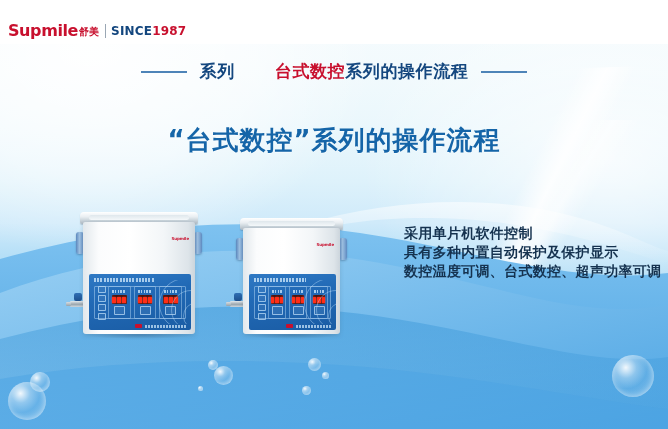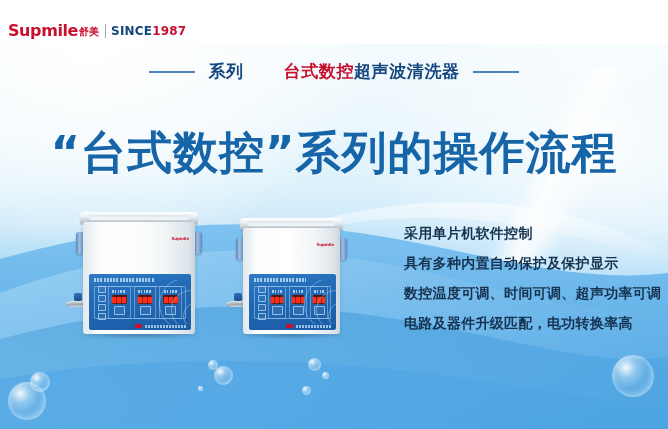--- a/index.html
+++ b/index.html
@@ -95,29 +95,29 @@
   .rule{width:46px;height:2px;background:#2f6fab;opacity:.85;}
   .subtitle{
     font-family:"DejaVu Sans",sans-serif;font-weight:bold;font-size:17px;
     color:#14477f;letter-spacing:.6px;white-space:nowrap;
   }
   .subtitle .hl{color:#c8102e;margin-left:40px;}
 
   
   .heading{
     position:absolute;top:123px;left:0;width:668px;text-align:center;z-index:12;
-    font-family:"DejaVu Sans",sans-serif;font-weight:bold;font-size:45px;
+    font-family:"DejaVu Sans",sans-serif;font-weight:bold;font-size:26px;
     color:#1565a8;letter-spacing:1px;white-space:nowrap;
     text-shadow:0 1px 0 rgba(255,255,255,.5);
   }
 
   
   .features{
     position:absolute;left:404px;top:224px;z-index:14;
-    display:flex;flex-direction:column;gap:12px;
+    display:flex;flex-direction:column;gap:1px;
   }
   .feature{
     font-family:"DejaVu Sans",sans-serif;font-weight:bold;font-size:14px;
     color:#15324f;letter-spacing:.3px;white-space:nowrap;line-height:18px;
   }
 
   
   .product{position:absolute;z-index:13;}
 
   
@@ -282,31 +282,30 @@
       <span class="logo-sup">Supmile</span>
       <span class="logo-cn">舒美</span>
       <span class="logo-bar"></span>
       <span class="logo-since">SINCE</span>
       <span class="logo-year">1987</span>
     </div>
   </div>
 
   <div class="subtitle-row">
     <span class="rule"></span>
-    <span class="subtitle"><span>系列</span><span class="hl">台式数控</span><span>超声波清洗器</span></span>
+    <span class="subtitle"><span>系列</span><span class="hl">台式数控</span><span>系列的操作流程</span></span>
     <span class="rule"></span>
   </div>
 
   <div class="heading">“台式数控”系列的操作流程</div>
 
   <div class="features">
     <div class="feature">采用单片机软件控制</div>
     <div class="feature">具有多种内置自动保护及保护显示</div>
-    <div class="feature">数控温度可调、时间可调、超声功率可调</div>
-    <div class="feature">电路及器件升级匹配，电功转换率高</div>
+    <div class="feature">数控温度可调、台式数控、超声功率可调</div>
   </div>
 
   <div class="product p1">
     <div class="shadow-pad"></div>
     <div class="handle left"></div>
     <div class="handle right"></div>
     <div class="valve">
       <div class="body"></div>
       <div class="lever"></div>
       <div class="nozzle"></div>

